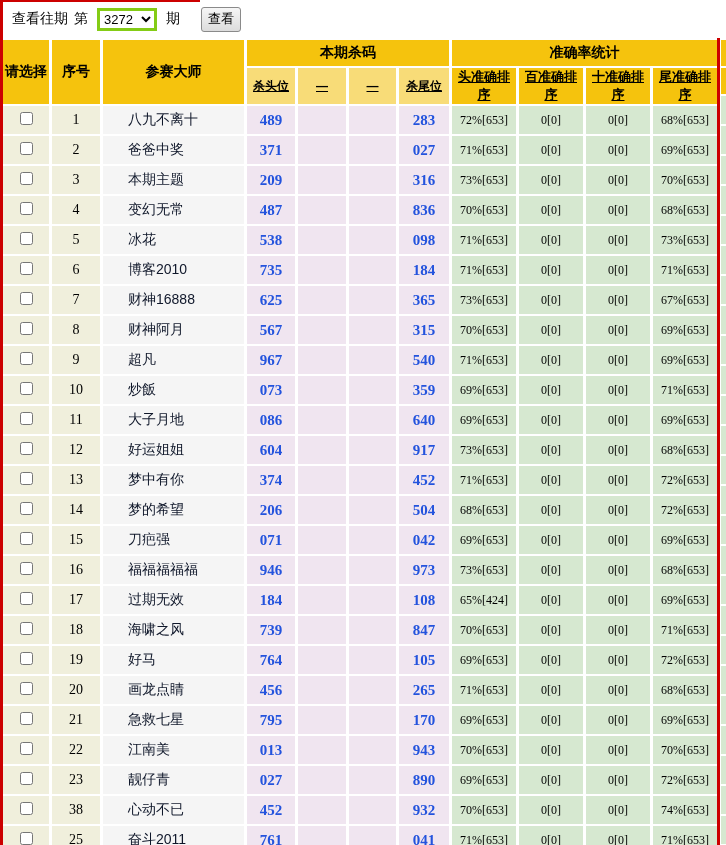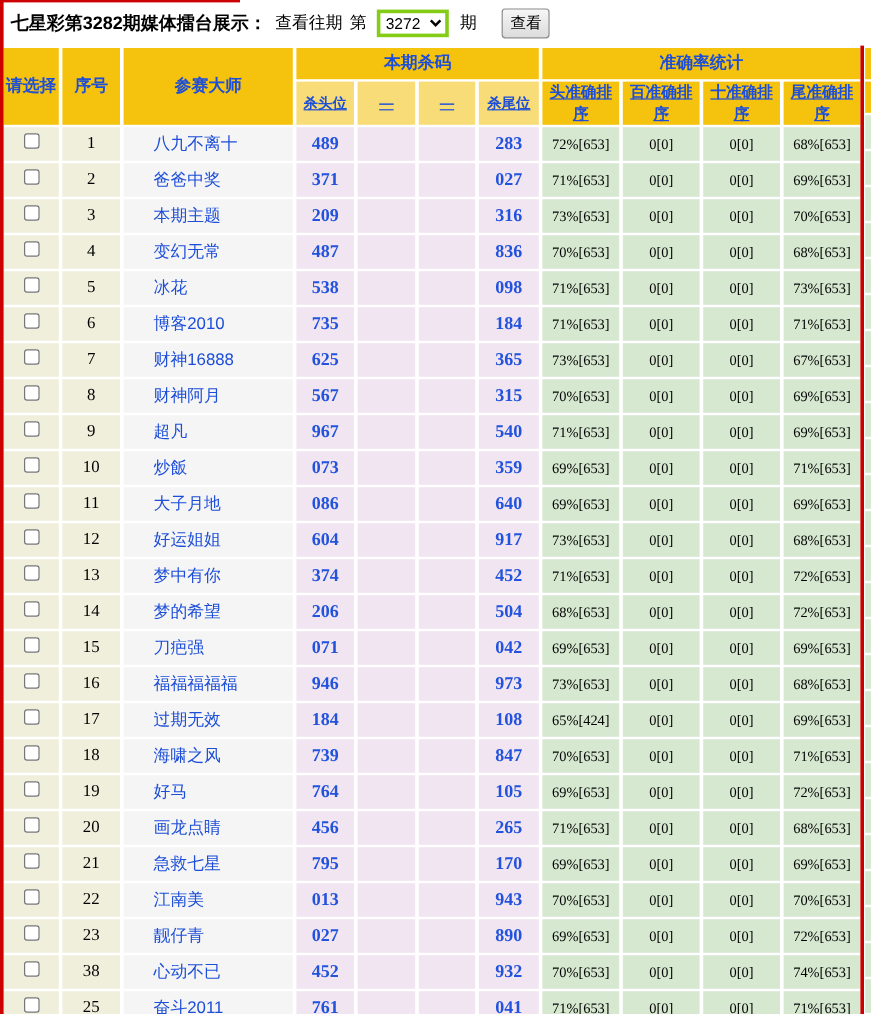--- a/index.html
+++ b/index.html
@@ -34,50 +34,49 @@
     border:1px solid #8a8a8a;border-radius:3px;color:#000;
     font-family:"Liberation Sans",sans-serif;cursor:pointer;
   }
 
   
   table.board{
     border-collapse:separate;border-spacing:3px 2px;table-layout:fixed;
     width:720px;margin:0;
   }
   td,th{padding:0;overflow:hidden;}
-  th{font-weight:bold;font-size:14px;color:#1d4ed8;}
+  th{font-weight:bold;font-size:14px;color:#000000;}
   .h-main{background:#F5C30D;height:26px;text-align:center;}
   .h-sub-kill{background:#F8DC78;height:26px;text-align:center;font-size:12px;text-decoration:underline;}
   .h-sub-acc{background:#F5C30D;height:26px;text-align:center;font-size:13px;}
   .h-sub-acc span{text-decoration:underline;cursor:pointer;}
   td{height:28px;}
   .c-sel{background:#F0EFDC;text-align:center;}
   .c-sel input{width:13px;height:13px;margin:0;}
   .c-idx{
     background:#F0EFDC;text-align:center;color:#000;
     font-family:"Liberation Serif","DejaVu Serif",serif;font-size:14px;
   }
-  .c-name{background:#F5F5F5;color:#1d4ed8;font-size:14px;padding-left:25px;text-align:left;}
+  .c-name{background:#F5F5F5;color:#0f172a;font-size:14px;padding-left:25px;text-align:left;}
   .c-kill{
     background:#F0E5F0;text-align:center;color:#2353DD;font-weight:bold;
     font-family:"Liberation Serif","DejaVu Serif",serif;font-size:15px;
   }
   .c-acc{
     background:#D6E8D0;text-align:center;color:#000;
     font-family:"Liberation Serif","DejaVu Serif",serif;font-size:12px;
   }
 </style>
 </head>
 <body>
 
 <div class="red-top"></div>
 <div class="red-left"></div>
 
 <div class="titlebar">
-  <span class="bold-title">七星彩第3282期媒体擂台展示：</span>
   <span class="plain">查看往期</span>
   <span class="plain">第</span>
   <select class="period-select">
     <option>3272</option>
   </select>
   <span class="plain">期</span>
   <button class="view-btn">查看</button>
 </div>
 
 <table class="board">

